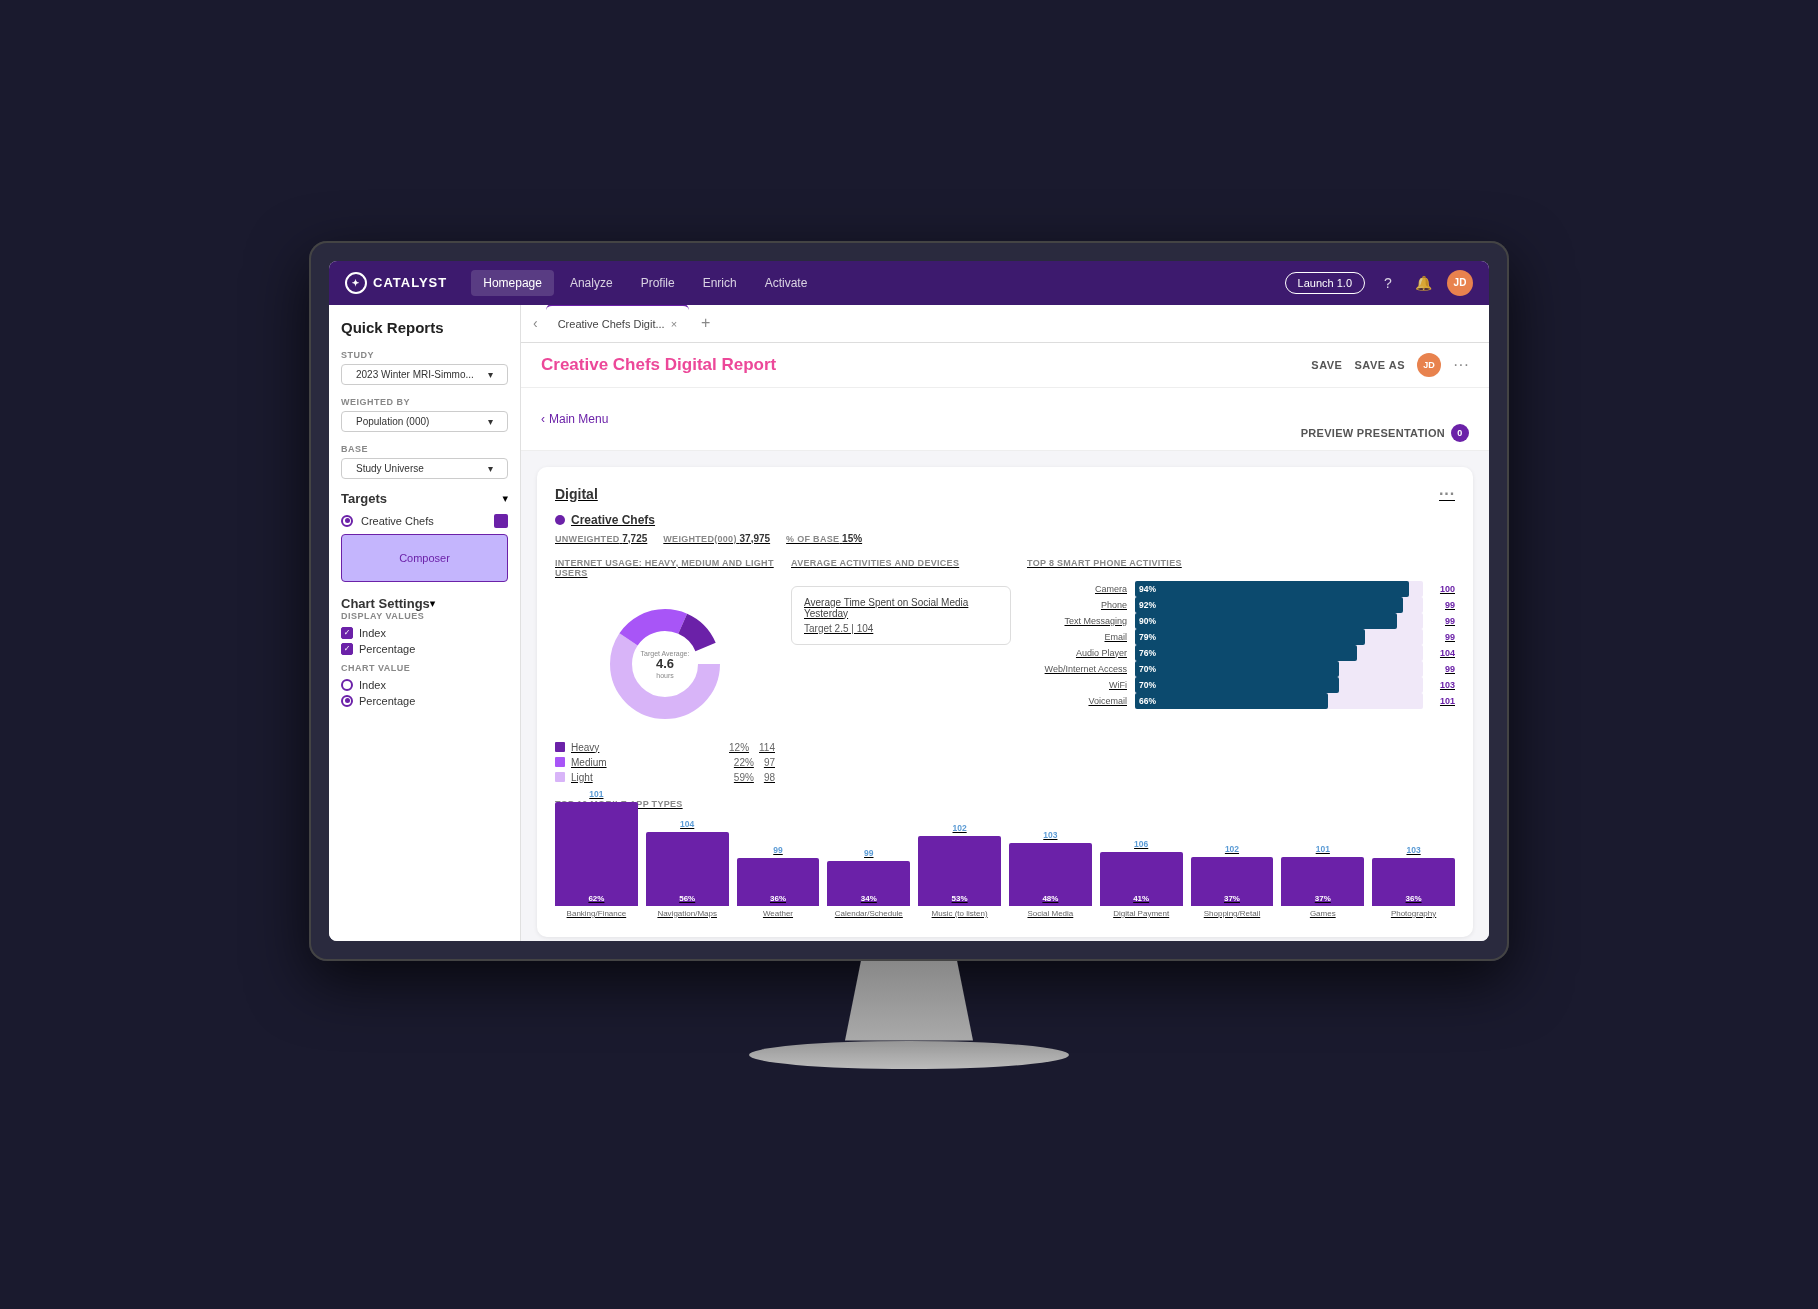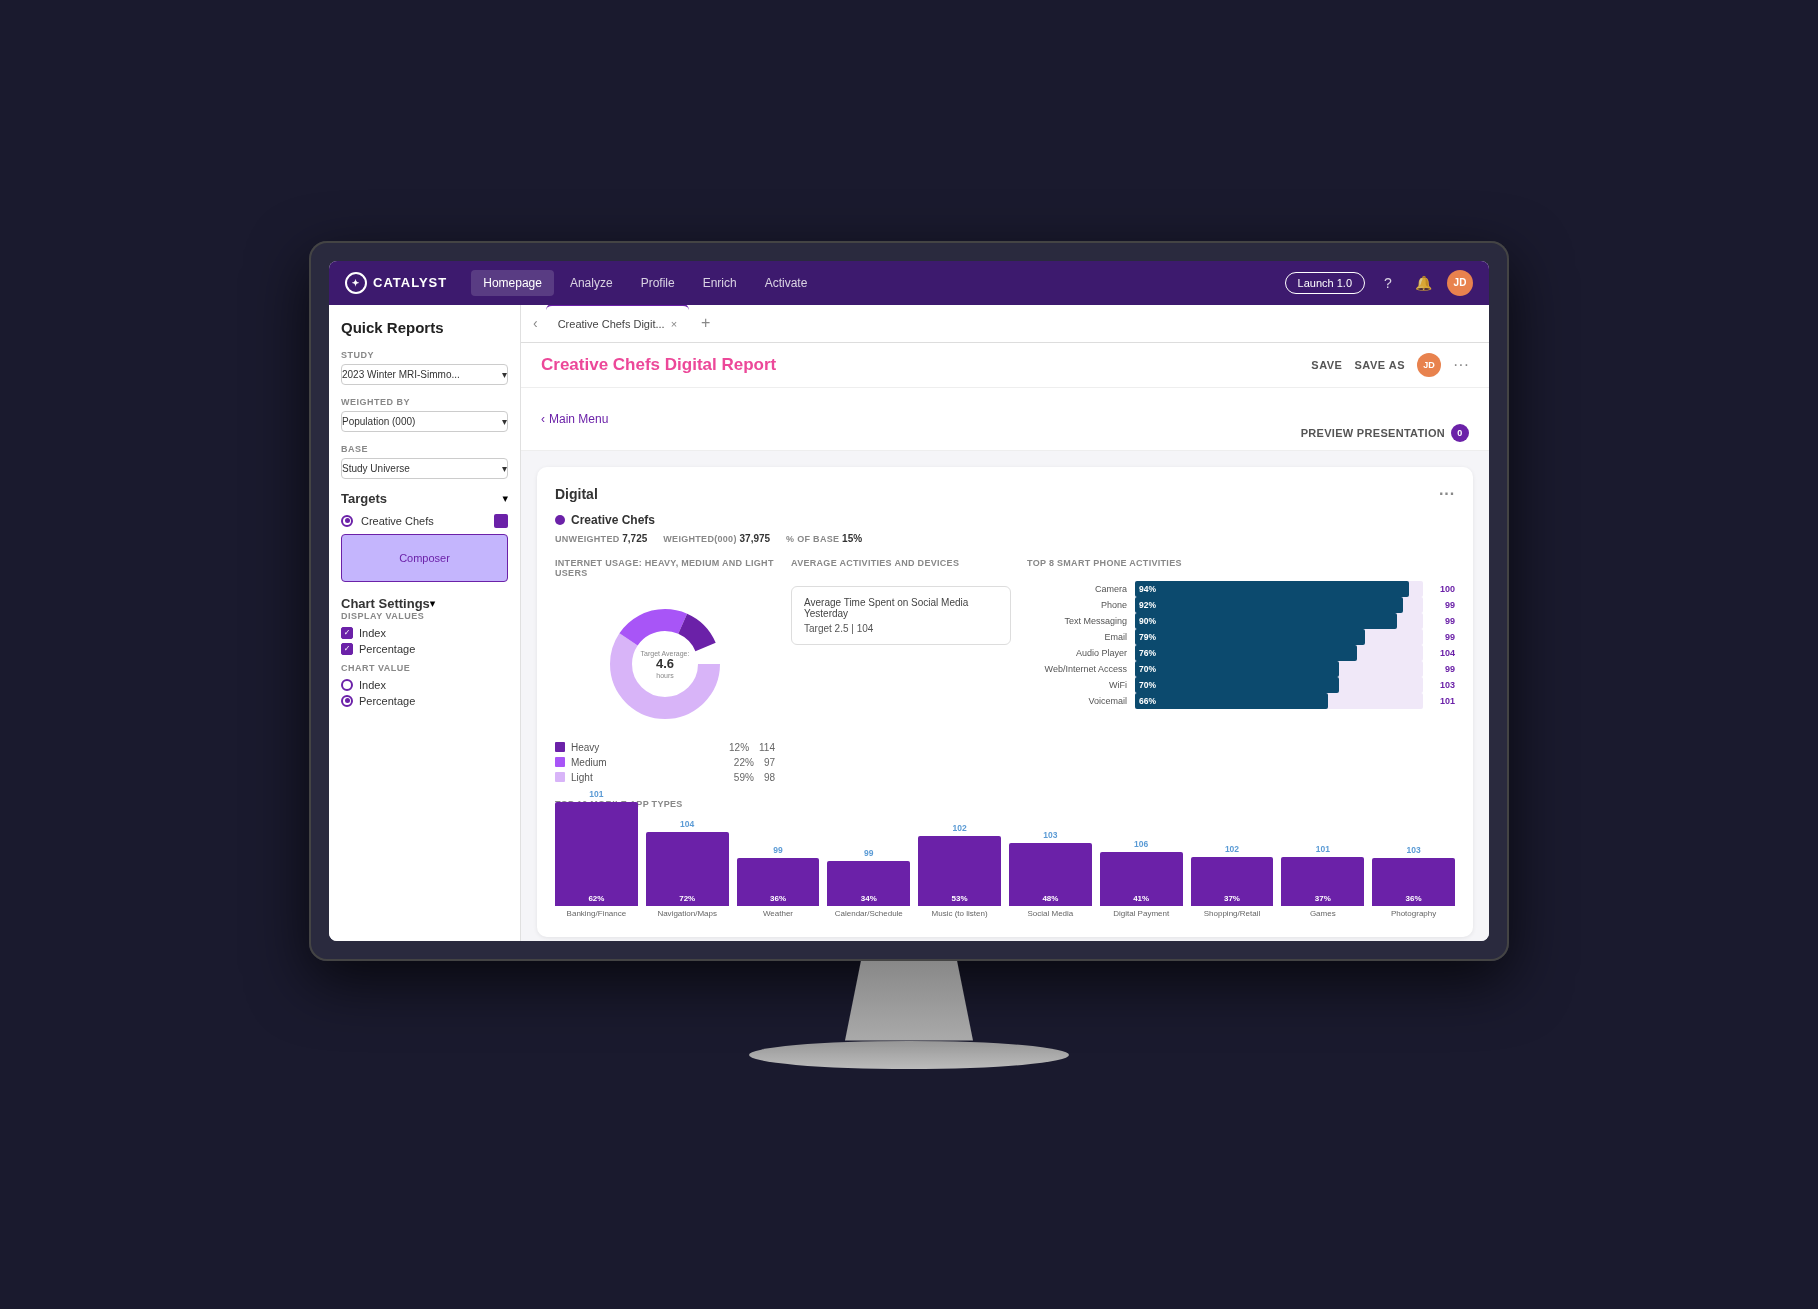--- a/index.html
+++ b/index.html
@@ -165,21 +165,21 @@
       color: #888;
       letter-spacing: 0.5px;
       text-transform: uppercase;
       margin-bottom: 4px;
     }
     .sidebar-select {
       width: 100%;
       background: white;
       border: 1px solid #ccc;
       border-radius: 4px;
-      padding: 4px 0;
+      padding: 4px 14px;
       font-size: 10px;
       color: #333;
       margin-bottom: 12px;
       cursor: pointer;
       display: flex;
       align-items: center;
       justify-content: space-between;
     }
     .targets-header {
       display: flex;
@@ -431,20 +431,21 @@
       align-items: center;
       justify-content: center;
       font-size: 9px;
     }
 
     
     .report-content {
       flex: 1;
       overflow-y: auto;
       padding: 16px;
+      text-decoration: underline;
     }
     .report-card {
       background: white;
       border-radius: 10px;
       padding: 18px;
       box-shadow: 0 1px 4px rgba(0,0,0,0.08);
     }
     .card-title {
       font-size: 14px;
       font-weight: 700;
@@ -970,21 +971,21 @@
                       <div class="v-bar-col">
     <div class="v-bar-index">101</div>
     <div class="v-bar" style="height:104px">
       <span class="v-bar-pct">62%</span>
     </div>
     <div class="v-bar-name">Banking/Finance</div>
   </div>
                       <div class="v-bar-col">
     <div class="v-bar-index">104</div>
     <div class="v-bar" style="height:74px">
-      <span class="v-bar-pct">72%</span>
+      <span class="v-bar-pct">56%</span>
     </div>
     <div class="v-bar-name">Navigation/Maps</div>
   </div>
                       <div class="v-bar-col">
     <div class="v-bar-index">99</div>
     <div class="v-bar" style="height:48px">
       <span class="v-bar-pct">36%</span>
     </div>
     <div class="v-bar-name">Weather</div>
   </div>

